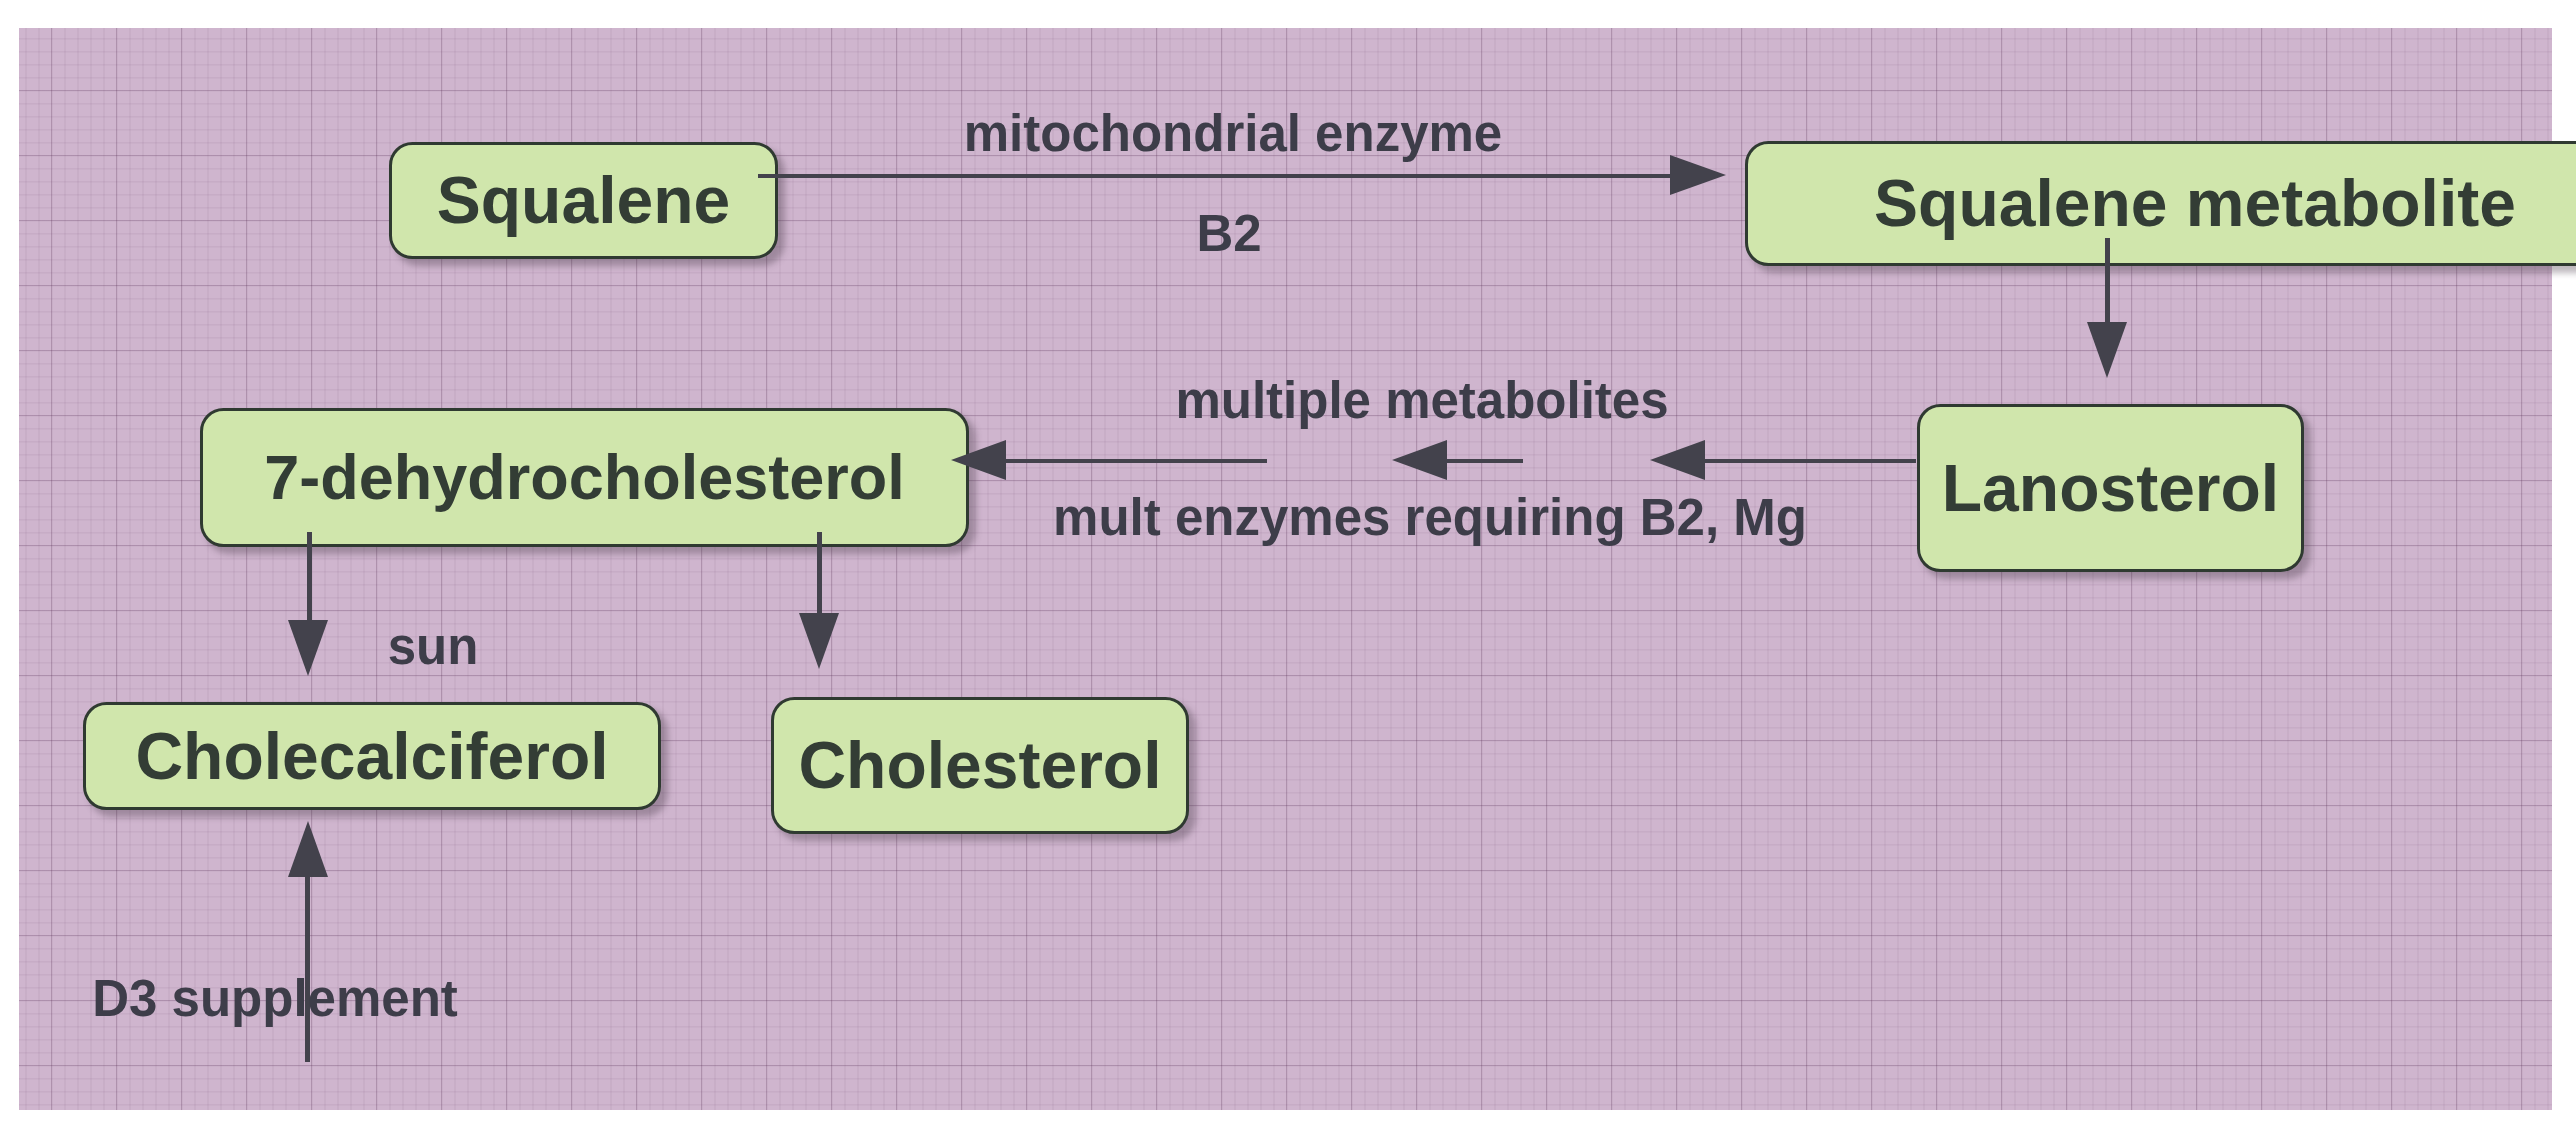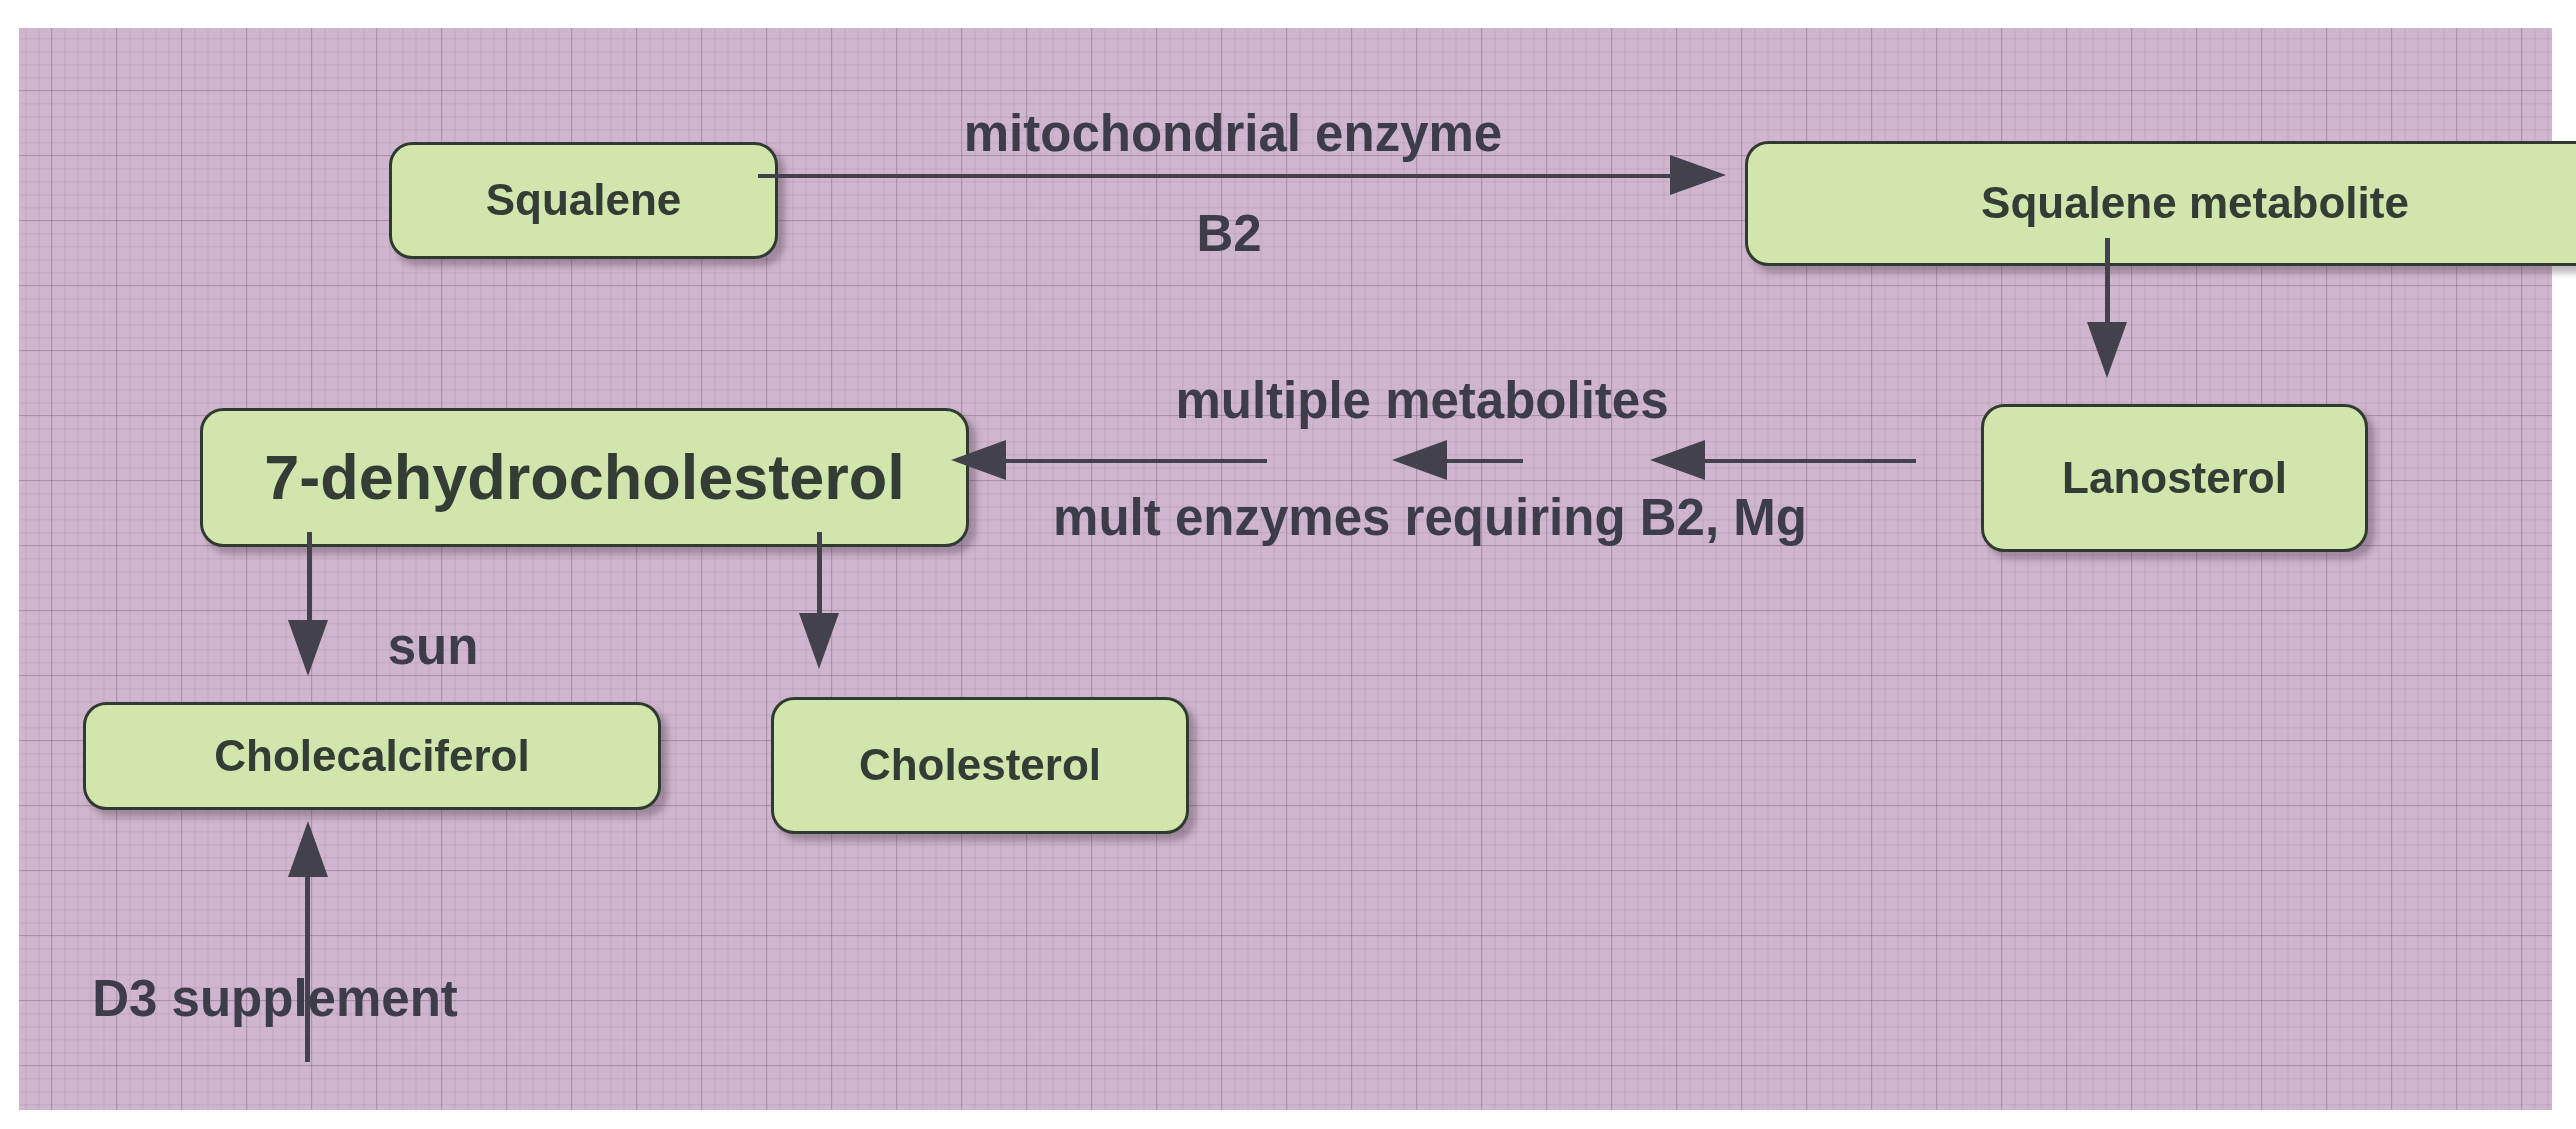--- a/index.html
+++ b/index.html
@@ -19,40 +19,40 @@
     background-position: 32px 62px, 32px 62px, 6.5px 10.4px, 6.5px 10.4px;
   }
 
   .node{
     position:absolute;
     background:#d0e6ac;
     border:3.4px solid #2f3a31;
     border-radius:23.4px;
     box-sizing:border-box;
     display:flex;align-items:center;justify-content:center;
-    font-weight:bold;font-size:44px;color:#333d35;
+    font-weight:bold;font-size:66px;color:#333d35;
     white-space:nowrap;
     box-shadow:6.2px 6.2px 6.2px rgba(70,55,70,0.35);
   }
 
   .edge-line{position:absolute;background:#43424c;}
   .elabel{
     position:absolute;transform:translate(-50%,-50%);
     font-weight:bold;font-size:51px;color:#3d3d49;white-space:nowrap;
   }
   .ah{position:absolute;width:0;height:0;}
   .ah-right{border-top:20.6px solid transparent;border-bottom:20.6px solid transparent;border-left:56px solid #43424c;}
   .ah-left {border-top:20.6px solid transparent;border-bottom:20.6px solid transparent;border-right:55px solid #43424c;}
   .ah-down {border-left:20.6px solid transparent;border-right:20.6px solid transparent;border-top:56px solid #43424c;}
   .ah-up   {border-left:20.6px solid transparent;border-right:20.6px solid transparent;border-bottom:56px solid #43424c;}
 
   
   #n-squalene            {left:370px; top:114px; width:389px; height:117px;}
   #n-squalene-metabolite {left:1726px;top:113px; width:900px;height:125px;}
-  #n-lanosterol          {left:1962px;top:376px; width:387px; height:148px;}
+  #n-lanosterol          {left:1898px;top:376px; width:387px; height:168px;}
   #n-dehydro             {left:181px; top:380px; width:769px;height:139px; font-size:63px;}
   #n-cholecalciferol     {left:64px;  top:674px; width:578px; height:108px;}
   #n-cholesterol         {left:752px;top:669px; width:418px; height:137px;}
 </style>
 </head>
 <body>
 
 <div id="page">
   <div id="canvas">
 

